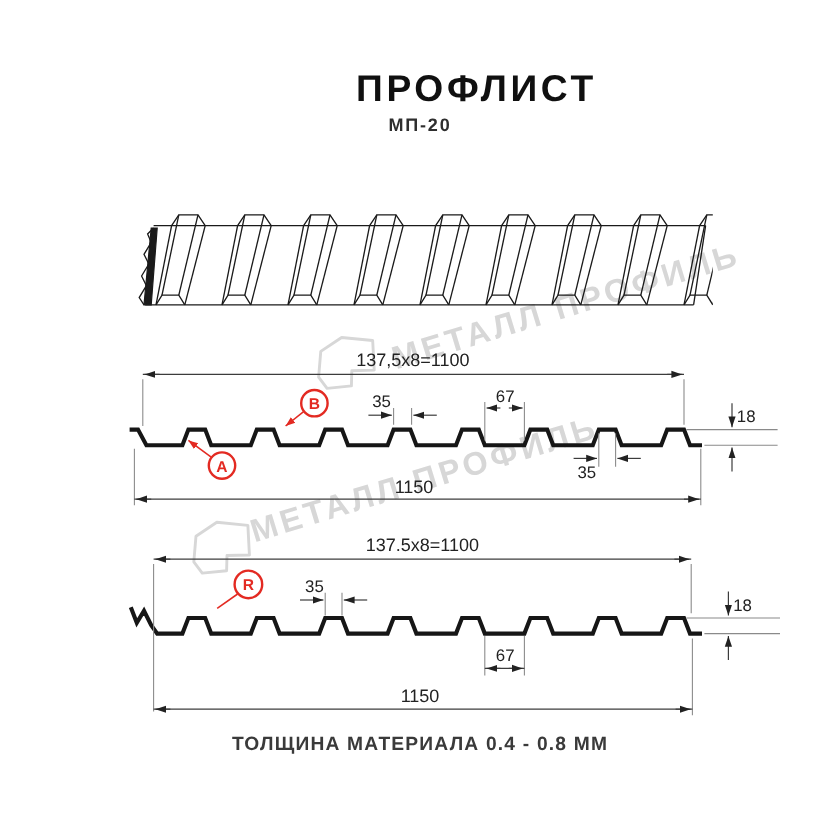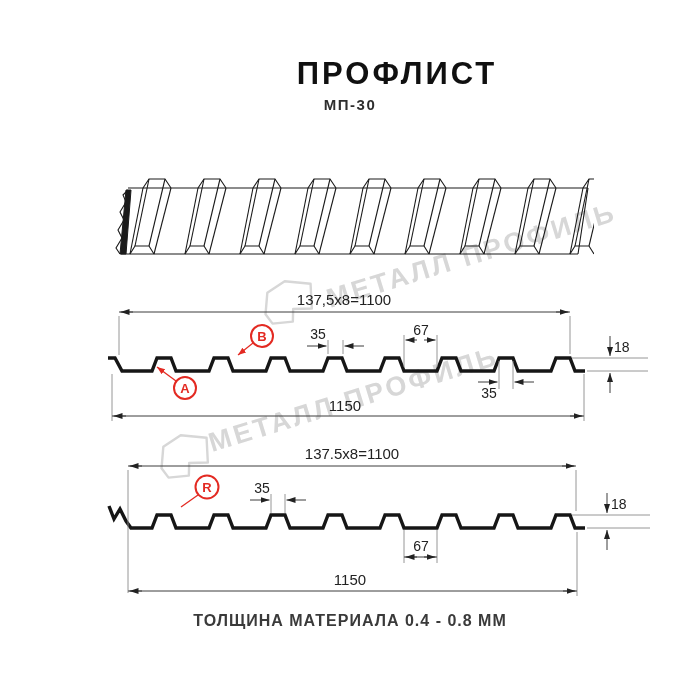--- a/index.html
+++ b/index.html
@@ -19,21 +19,21 @@
   .sheet{stroke:#1a1a1a;stroke-width:1.1;fill:none;}
   .red{stroke:#e32a22;fill:none;}
   .redtxt{fill:#e32a22;font-size:13px;font-weight:700;}
   .wm{font-size:27px;font-weight:700;fill:#d7d7d7;letter-spacing:3px;}
   .wmlogo{stroke:#d7d7d7;stroke-width:2.4;fill:none;stroke-linejoin:round;}
 </style>
 </head>
 <body>
 
 <div class="hdr title">ПРОФЛИСТ</div>
-<div class="hdr subtitle">МП-30</div>
+<div class="hdr subtitle">МП-20</div>
 <div class="hdr footer">ТОЛЩИНА МАТЕРИАЛА 0.4 - 0.8 ММ</div>
 
 <svg class="stage" viewBox="0 0 700 700">
   <defs>
     <marker id="mE" orient="auto" markerUnits="userSpaceOnUse" markerWidth="10" markerHeight="8" refX="9" refY="4">
       <path d="M0,1 L9,4 L0,7 Z" fill="#222"></path>
     </marker>
     <marker id="mRed" orient="auto" markerUnits="userSpaceOnUse" markerWidth="9" markerHeight="8" refX="8" refY="4">
       <path d="M0,1 L8,4 L0,7 Z" fill="#e32a22"></path>
     </marker>

